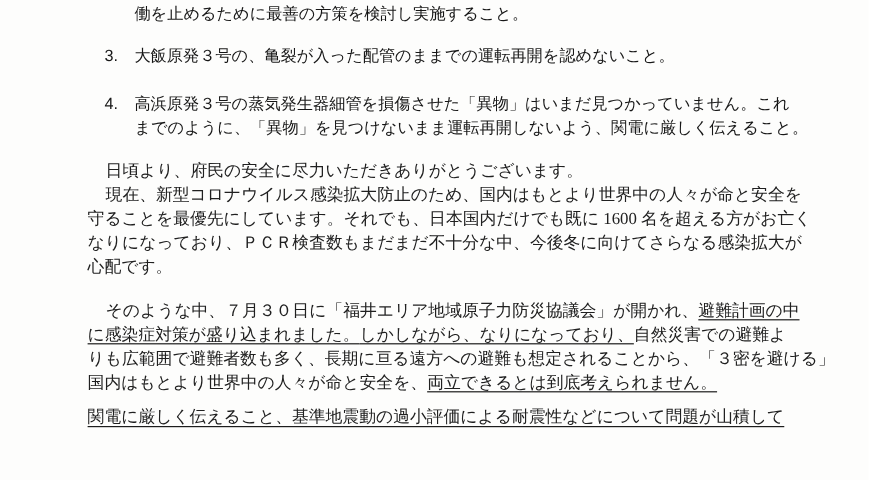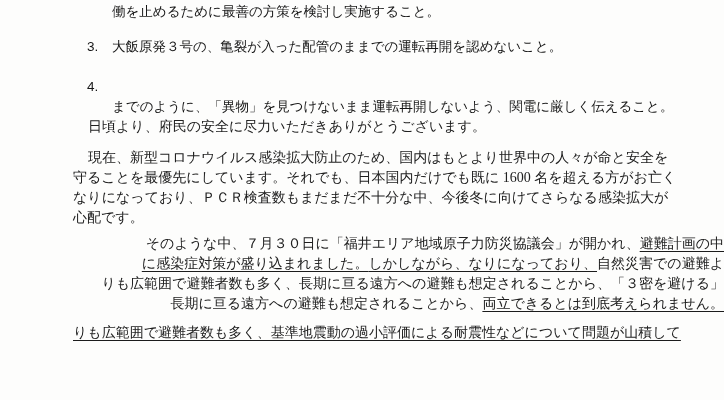--- a/index.html
+++ b/index.html
@@ -43,56 +43,56 @@
     left: -25px;
     top: 0;
     height: 20px;
     line-height: 20px;
   }
   .paragraph { margin-left: 73px; }
   
   #blk0 { margin-top: 0; }
   #blk1 { margin-top: 15px; }
   #blk2 { margin-top: 20px; }
-  #blk3 { }
-  #blk4 { margin-top: 11px; }
-  #blk5 { margin-top: 6px; text-align: right; }
+  #blk3 { margin-top: 17px; }
+  #blk4 { margin-top: 0; }
+  #blk5 { margin-top: 16px; }
   #blk6 { margin-top: 9px; }
   .u {
     text-decoration: underline;
     text-decoration-thickness: 1px;
     text-underline-offset: 3px;
     text-decoration-color: #1c1c1c;
   }
 </style>
 </head>
 <body>
 
 <div class="page">
     <div class="block gothic continuation" id="blk0">
       <div class="line"><span>働を止めるために最善の方策を検討し実施すること。</span></div>
     </div>
     <div class="block gothic list-item" id="blk1">
       <div class="line"><span class="item-number">3.</span><span>大飯原発３号の、亀裂が入った配管のままでの運転再開を認めないこと。</span></div>
     </div>
     <div class="block gothic list-item" id="blk2">
-      <div class="line"><span class="item-number">4.</span></div>
+      <div class="line"><span class="item-number">4.</span><span>高浜原発３号の蒸気発生器細管を損傷させた「異物」はいまだ見つかっていません。これ</span></div>
       <div class="line"><span>までのように、「異物」を見つけないまま運転再開しないよう、関電に厳しく伝えること。</span></div>
     </div>
     <div class="block mincho paragraph" id="blk3">
       <div class="line indent"><span>日頃より、府民の安全に尽力いただきありがとうございます。</span></div>
     </div>
     <div class="block mincho paragraph" id="blk4">
       <div class="line indent"><span>現在、新型コロナウイルス感染拡大防止のため、国内はもとより世界中の人々が命と安全を</span></div>
       <div class="line"><span>守ることを最優先にしています。それでも、日本国内だけでも既に 1600 名を超える方がお亡く</span></div>
       <div class="line"><span>なりになっており、ＰＣＲ検査数もまだまだ不十分な中、今後冬に向けてさらなる感染拡大が</span></div>
       <div class="line"><span>心配です。</span></div>
     </div>
     <div class="block mincho paragraph" id="blk5">
       <div class="line indent"><span>そのような中、７月３０日に「福井エリア地域原子力防災協議会」が開かれ、</span><span class="u">避難計画の中</span></div>
       <div class="line"><span class="u">に感染症対策が盛り込まれました。</span><span class="u">しかしながら、なりになっており、</span><span>自然災害での避難よ</span></div>
       <div class="line"><span>りも広範囲で避難者数も多く、長期に亘る遠方への避難も想定されることから、「３密を避ける」</span></div>
-      <div class="line"><span>長期に亘る遠方への避難も想定されることから、</span><span class="u">両立できるとは到底考えられません。</span></div>
+      <div class="line"><span>国内はもとより世界中の人々が命と安全を、</span><span class="u">両立できるとは到底考えられません。</span></div>
     </div>
     <div class="block mincho paragraph" id="blk6">
-      <div class="line"><span class="u">りも広範囲で避難者数も多く、基準地震動の過小評価による耐震性などについて問題が山積して</span></div>
+      <div class="line"><span class="u">関電に厳しく伝えること、基準地震動の過小評価による耐震性などについて問題が山積して</span></div>
     </div>
   </div>
 
 </body></html>

